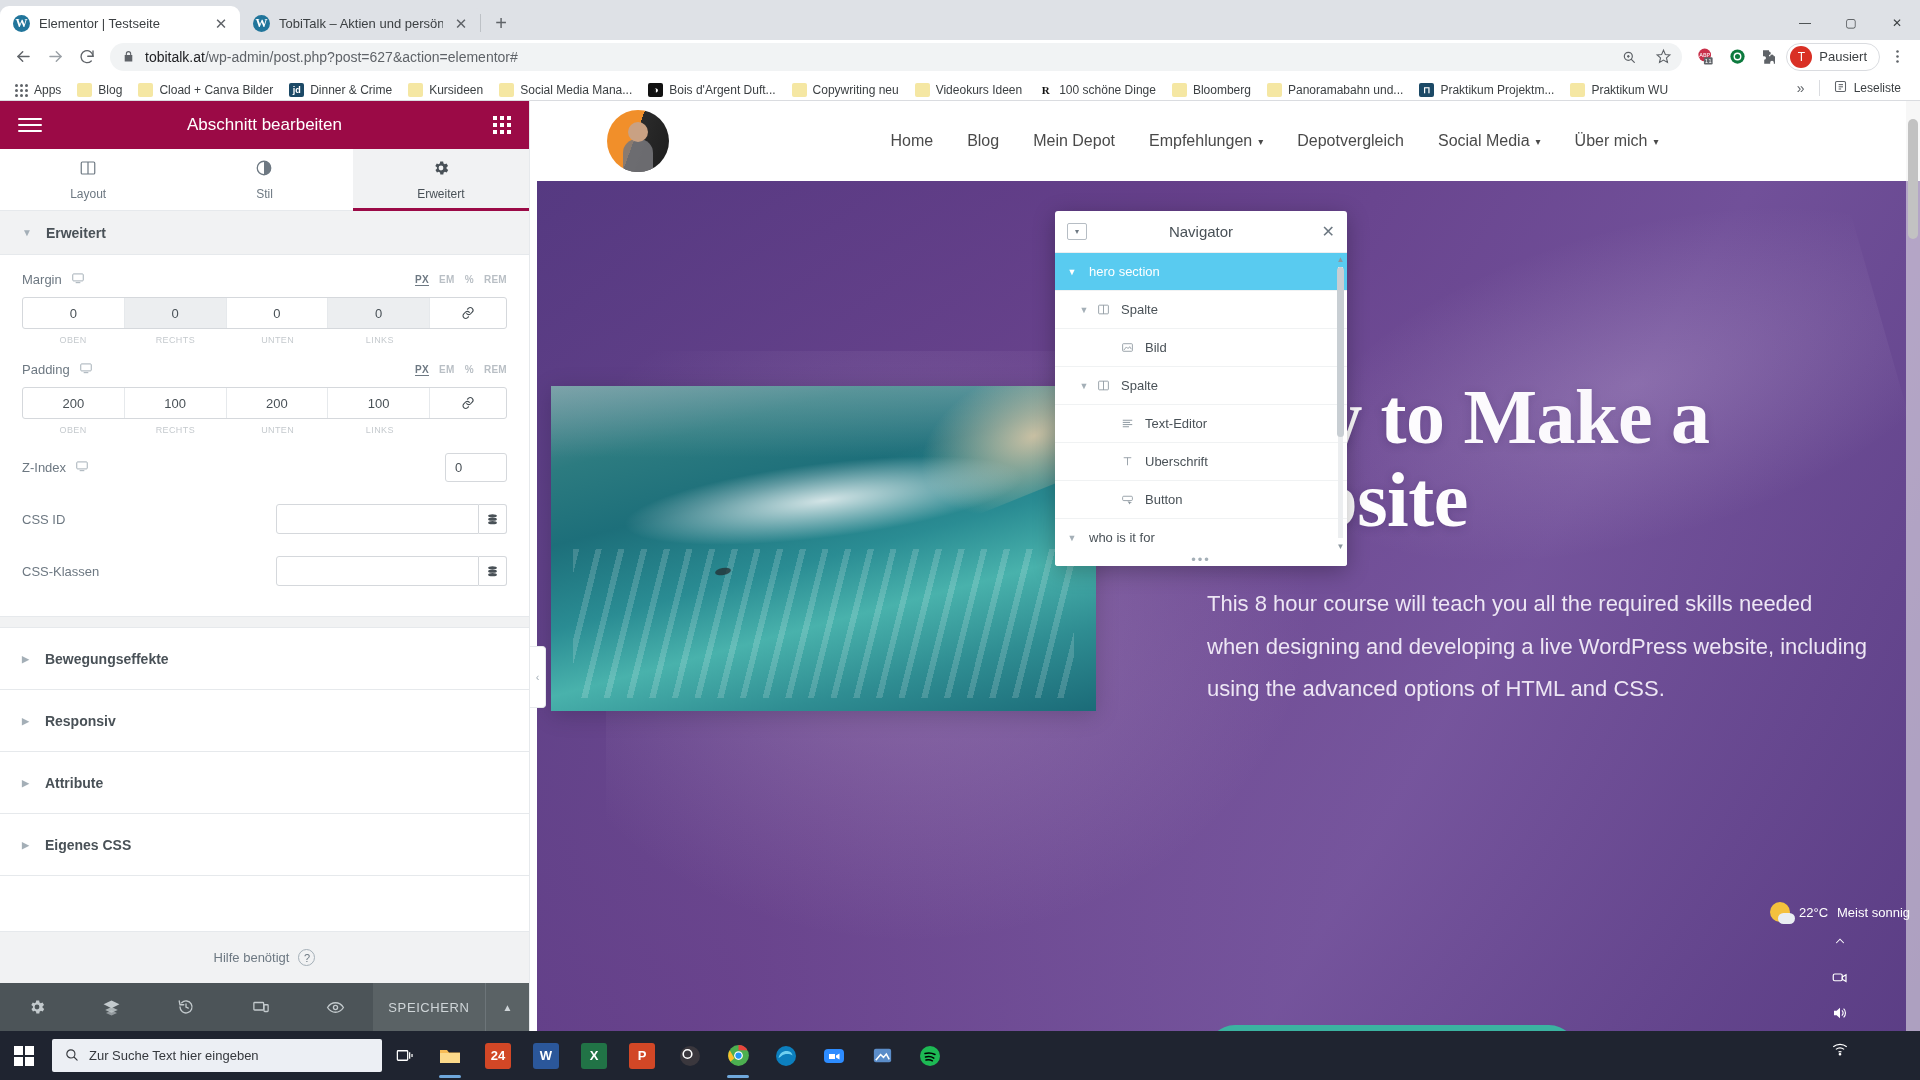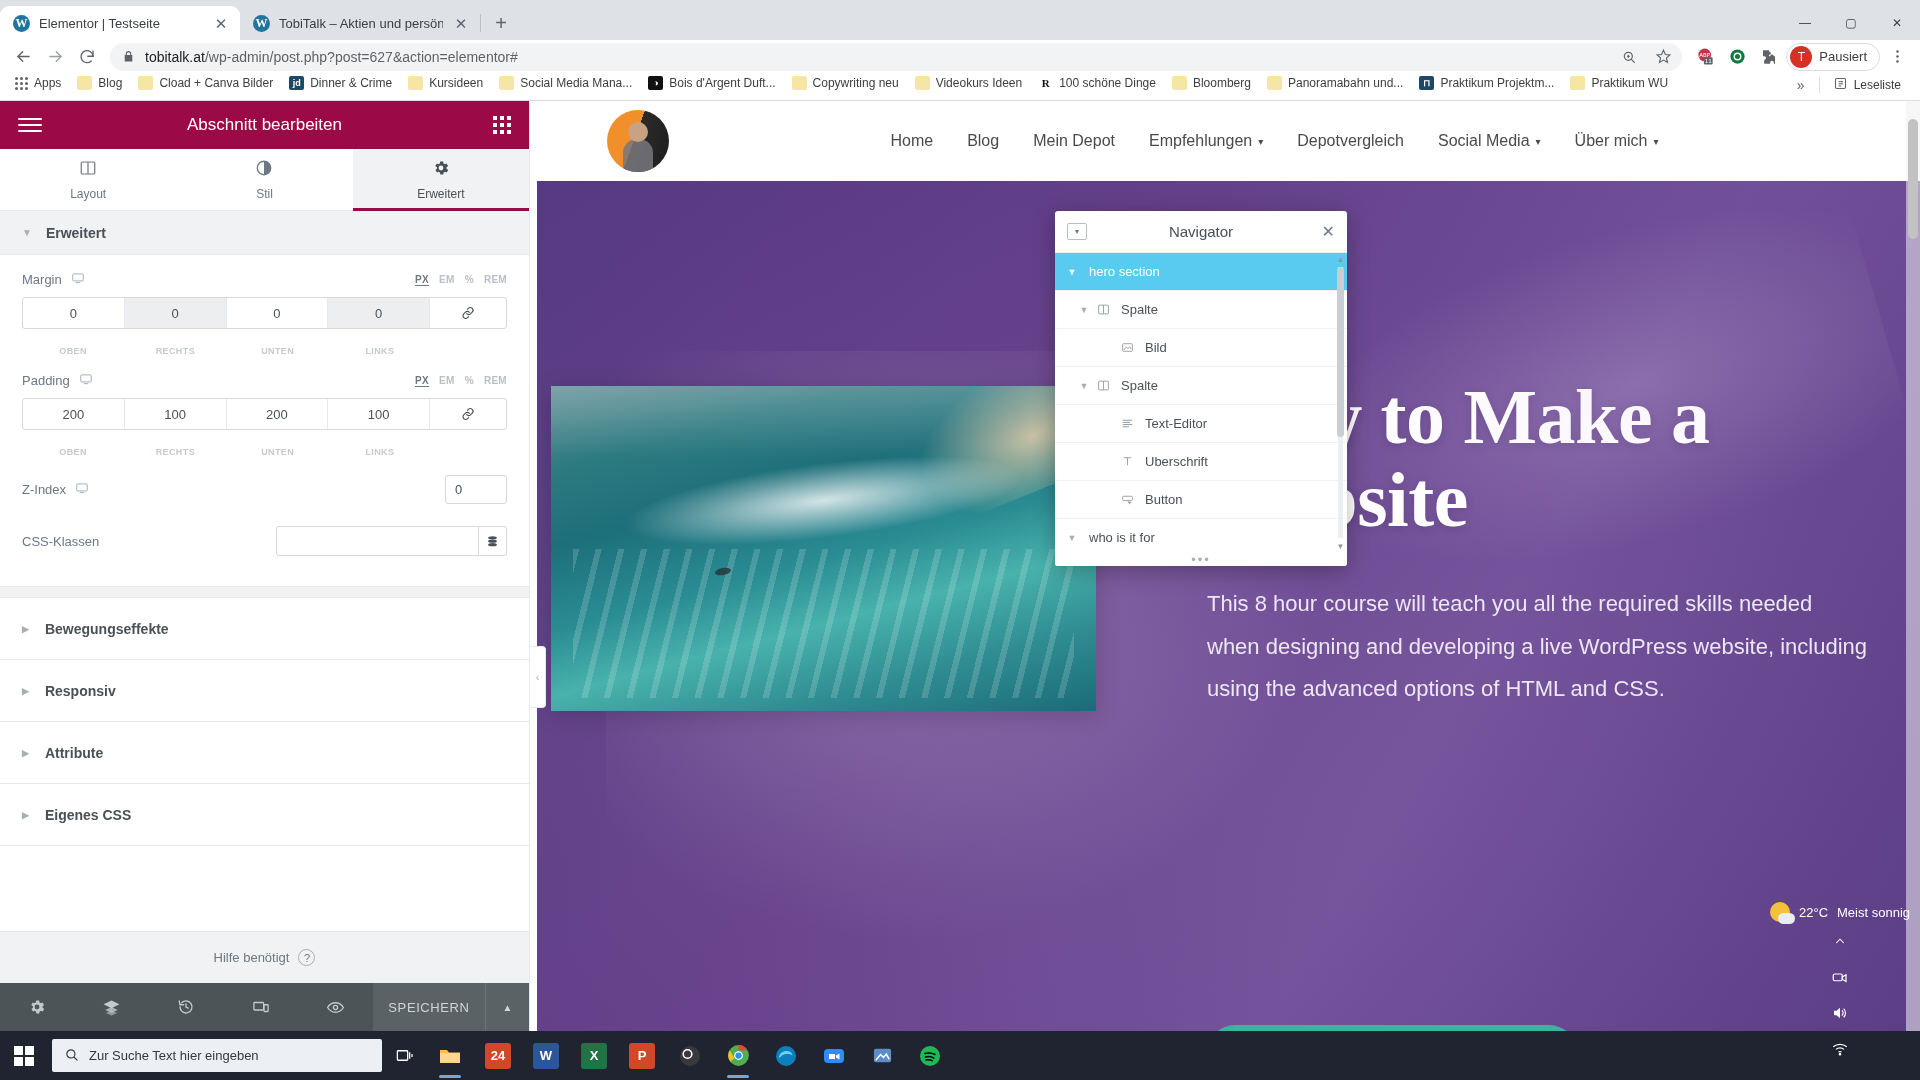--- a/index.html
+++ b/index.html
@@ -82,21 +82,21 @@
   }
   .profile-av {
     width: 22px; height: 22px; border-radius: 50%; background: #d93025;
     color: #fff; font-size: 12px; display: flex; align-items: center;
     justify-content: center; font-weight: 500;
   }
   .profile-label { font-size: 13px; color: #3c4043; }
 
   .bookmarks {
     position: absolute; top: 73px; left: 0; width: 1920px; height: 28px;
-    background: #fff; display: flex; align-items: flex-start; padding: 0 8px;
+    background: #fff; display: flex; align-items: flex-end; padding: 0 8px;
     border-bottom: 1px solid #dadce0;
     font-size: 12px; color: #3c4043; gap: 2px;
   }
   .bm {
     display: flex; align-items: center; gap: 6px; padding: 3px 7px;
     border-radius: 4px; white-space: nowrap; flex: 0 0 auto;
   }
   .bm-fav { width: 15px; height: 14px; border-radius: 2px; background: #f5e7a3; flex:0 0 auto;}
   .bm-fav.dark { background: #111; color: #fff; font-size:9px; display:flex;align-items:center;justify-content:center;font-weight:700;}
   .bm-fav.blue { background: #1c4966; color: #fff; font-size:9px; display:flex;align-items:center;justify-content:center;font-weight:700;}
@@ -167,21 +167,21 @@
     display: flex; margin-top: 9px; border: 1px solid #d5d8dc; border-radius: 3px;
     overflow: hidden; background: #fff;
   }
   .dim-inputs .di {
     flex: 1 1 0; height: 30px; display: flex; align-items: center;
     justify-content: center; font-size: 13px; color: #495157;
     border-right: 1px solid #e6e9ec;
   }
   .dim-inputs .di.shade { background: #eceef0; }
   .dim-inputs .di.link { flex: 0 0 76px; border-right: none; color: #495157; }
-  .dim-caps { display: flex; margin-top: 17px; font-weight: bold; }
+  .dim-caps { display: flex; margin-top: 6px; }
   .dim-caps span {
     flex: 1 1 0; text-align: center; font-size: 9px; color: #c5cace;
     letter-spacing: .4px;
   }
   .dim-caps span.spacer { flex: 0 0 76px; }
 
   .row-inline { display: flex; align-items: center; padding: 18px 0; }
   .row-inline .lbl { font-size: 13px; color: #6d7882; display: flex; align-items: center; gap: 9px; }
   .row-inline .right { margin-left: auto; display: flex; align-items: center; }
   .num-input {
@@ -732,20 +732,33 @@
                     <rect x="3" y="5" width="18" height="12" rx="1.5"></rect>
                     <line x1="8" y1="20" x2="16" y2="20"></line>
                   </svg>
               </span>
             </span>
             <span class="right">
               <span class="num-input">0</span>
             </span>
           </div>
 
+          <div class="row-inline" style="padding-top:4px;">
+            <span class="lbl">CSS ID</span>
+            <span class="right">
+              <input class="text-input" type="text" placeholder="" style="">
+              <span class="input-addon">
+                <svg viewBox="0 0 24 24" width="15" height="15" fill="#495157">
+                    <ellipse cx="12" cy="6" rx="7" ry="2.6"></ellipse>
+                    <ellipse cx="12" cy="11.5" rx="7" ry="2.6"></ellipse>
+                    <ellipse cx="12" cy="17" rx="7" ry="2.6"></ellipse>
+                  </svg>
+              </span>
+            </span>
+          </div>
 
           <div class="row-inline" style="padding-top:4px;padding-bottom:22px;">
             <span class="lbl">CSS-Klassen</span>
             <span class="right">
               <input class="text-input" type="text" placeholder="" style="">
               <span class="input-addon">
                 <svg viewBox="0 0 24 24" width="15" height="15" fill="#495157">
                     <ellipse cx="12" cy="6" rx="7" ry="2.6"></ellipse>
                     <ellipse cx="12" cy="11.5" rx="7" ry="2.6"></ellipse>
                     <ellipse cx="12" cy="17" rx="7" ry="2.6"></ellipse>

